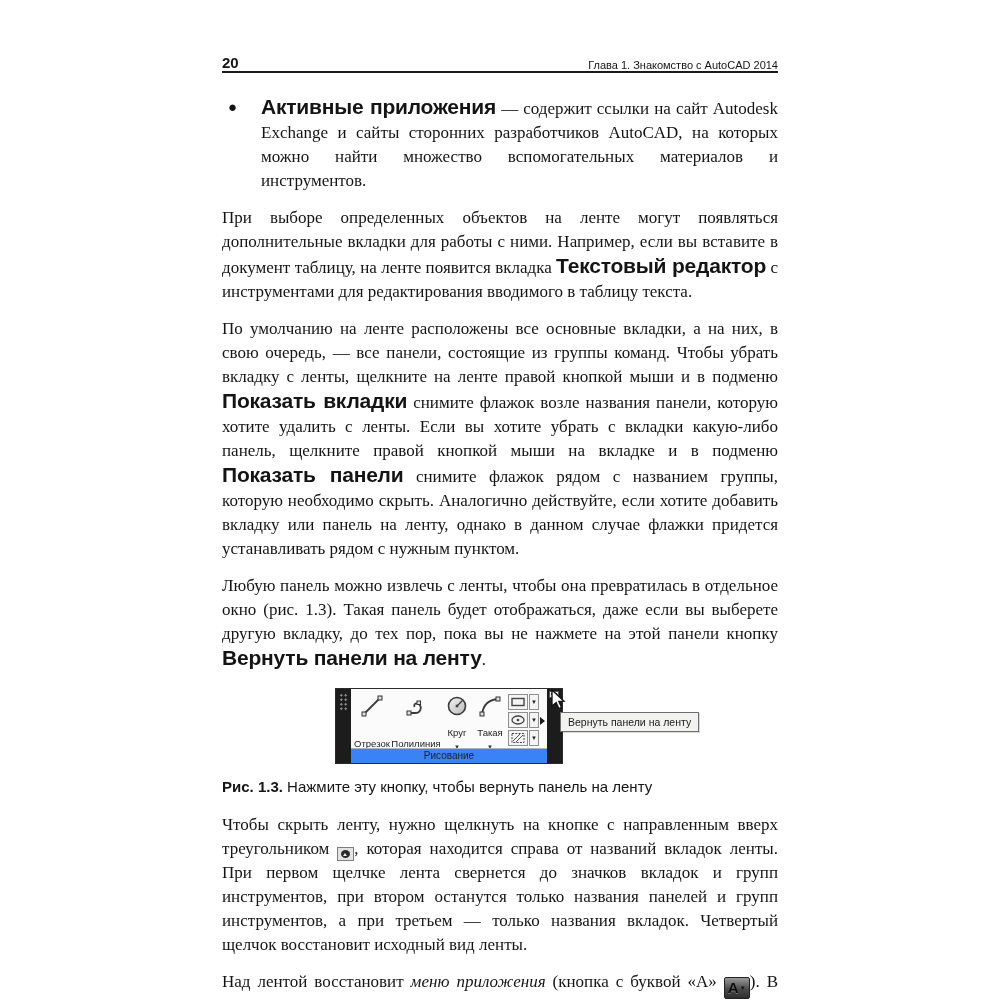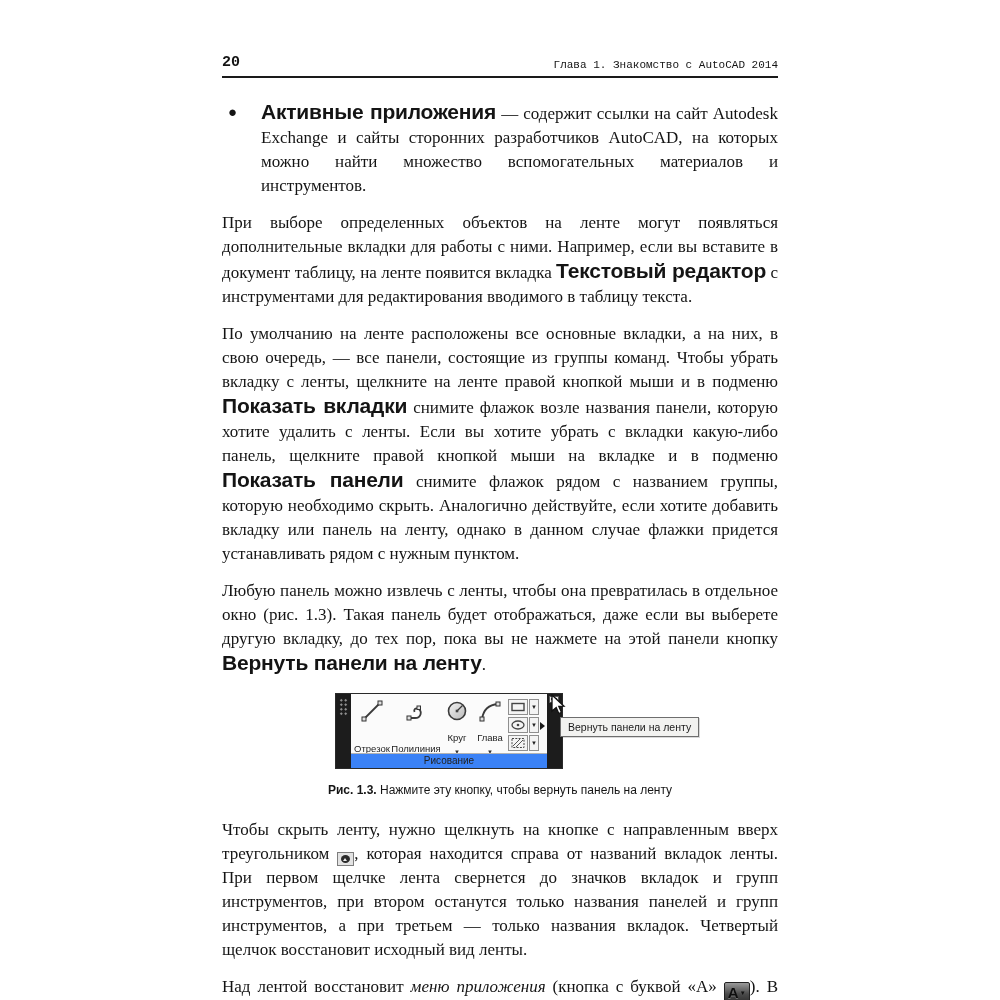--- a/index.html
+++ b/index.html
@@ -4,22 +4,22 @@
 <style>
   html,body{margin:0;padding:0;}
   body{
     width:1000px;height:1000px;background:#ffffff;position:relative;
     font-family:"Liberation Serif","DejaVu Serif",serif;color:#141414;
     -webkit-font-smoothing:antialiased;
   }
   .content{position:absolute;left:222px;top:54px;width:556px;}
   .pageheader{
     display:flex;justify-content:space-between;align-items:flex-end;
-    border-bottom:2px solid #1a1a1a;padding-bottom:5px;
-    font-family:Liberation Mono, monospace;
+    border-bottom:2px solid #1a1a1a;
+    font-family:Liberation Sans, sans-serif;
   }
   .pagenum{font-weight:bold;font-size:15px;}
   .chapter{font-size:11px;}
   .bullet-row{display:flex;margin-top:22px;}
   .bullet-glyph{width:33px;flex:none;font-size:15px;line-height:25px;padding-left:6px;}
   .bullet-text{flex:1;}
   p.body, .bullet-text{
     text-align:justify;font-size:17px;line-height:24px;margin:0;
   }
   p.body{margin-top:13px;}
@@ -77,22 +77,22 @@
     text-align:center;line-height:14px;
   }
   .tooltip{
     position:absolute;left:338px;top:24px;height:20px;
     background:#f2f2f0;border:1px solid #6e6e6e;box-sizing:border-box;
     font-family:"Liberation Sans","DejaVu Sans",sans-serif;font-size:10.5px;color:#1a1a1a;
     line-height:18px;padding:0 7px;white-space:nowrap;box-shadow:1px 1px 0 rgba(0,0,0,.15);
   }
   .cursor{position:absolute;left:327px;top:1px;z-index:5;}
   .caption{
-    position:absolute;top:90px;left:0;right:0;text-align:center;
-    font-family:"Liberation Sans","DejaVu Sans",sans-serif;font-size:12px;color:#151515;
+    position:absolute;top:90px;left:0;right:0;text-align:left;
+    font-family:"Liberation Sans","DejaVu Sans",sans-serif;font-size:15px;color:#151515;
   }
   .caption .cl{font-weight:bold;}
   
   .mini-btn{
     width:17px;height:14px;background:#e3e3e3;border:1px solid #7d7d7d;box-sizing:border-box;
     display:inline-flex;align-items:center;justify-content:center;
   }
   .mini-btn .dot{
     width:9px;height:8px;background:#2a2a2a;border-radius:50%;position:relative;
   }
@@ -171,21 +171,21 @@
           </svg>
           <span class="lbl">Круг</span>
           <span class="flyarrow">▼</span>
         </div>
         <div class="tool" style="width:32px">
           <svg width="26" height="24" viewBox="0 0 26 24">
             <path d="M5 20 Q7 6 21 5" fill="none" stroke="#3a3a3a" stroke-width="1.8"></path>
             <rect x="3" y="18" width="4" height="4" fill="#e0e0e0" stroke="#333" stroke-width="1"></rect>
             <rect x="19" y="3" width="4" height="4" fill="#e0e0e0" stroke="#333" stroke-width="1"></rect>
           </svg>
-          <span class="lbl">Глава</span>
+          <span class="lbl">Такая</span>
           <span class="flyarrow">▼</span>
         </div>
       </div>
 
       <div class="smallcol">
         <div class="smallrow">
           <span class="sbtn">
             <svg width="16" height="12" viewBox="0 0 16 12">
               <rect x="2" y="2.5" width="12" height="7" fill="none" stroke="#444" stroke-width="1.4"></rect>
             </svg>

